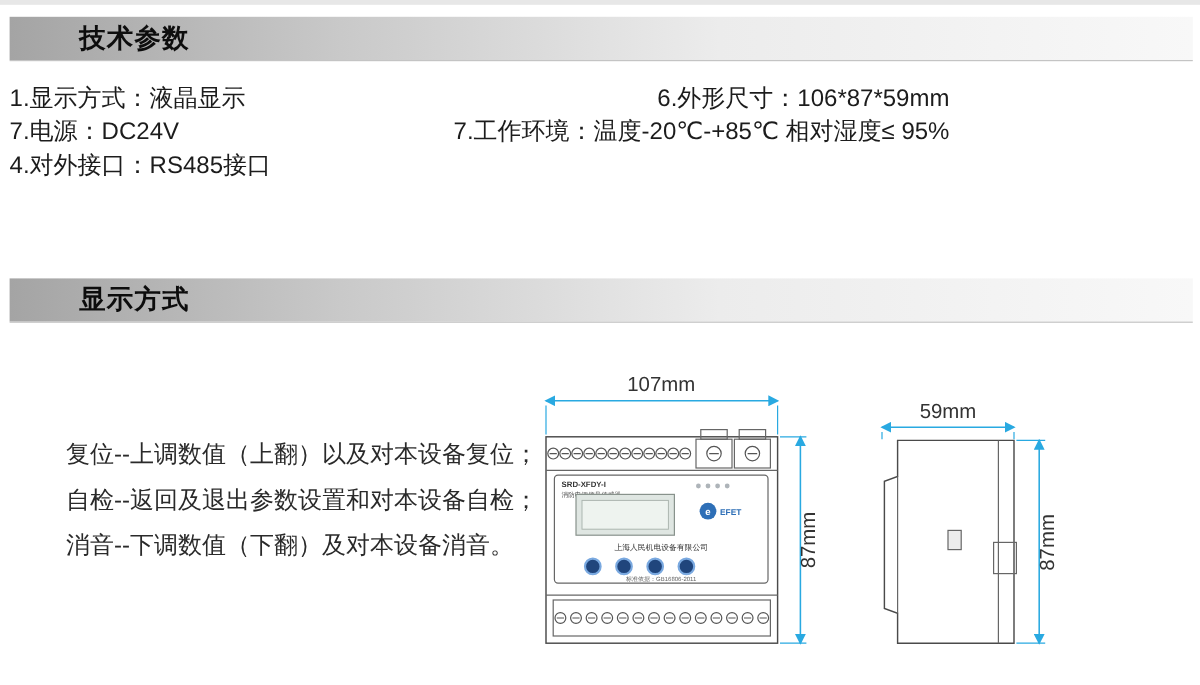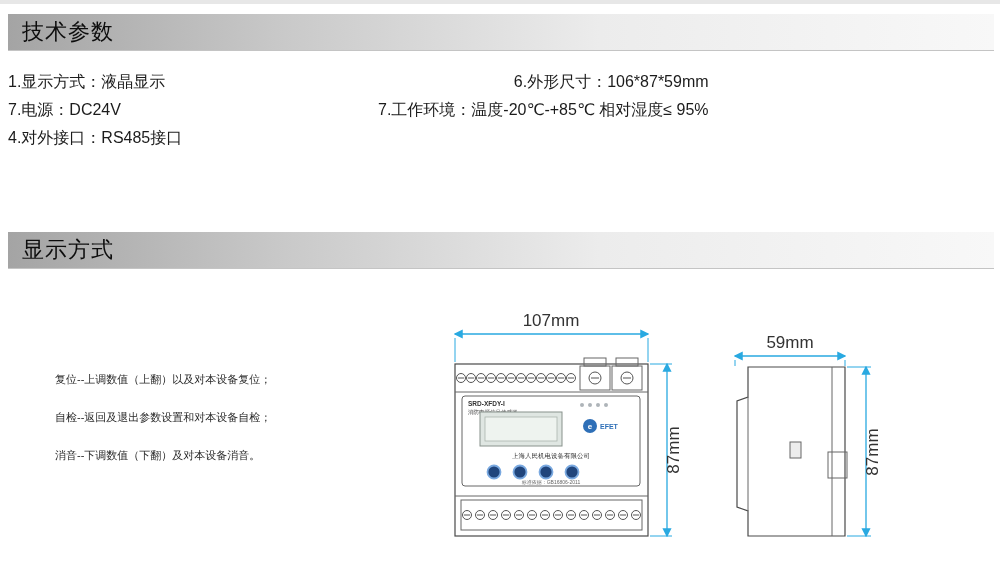--- a/index.html
+++ b/index.html
@@ -4,28 +4,28 @@
 <style>
   * { margin:0; padding:0; box-sizing:border-box; }
   html,body { background:#fff; }
   body { font-family:"Liberation Sans","DejaVu Sans",sans-serif; }
   .page { position:relative; width:1000px; height:571px; background:#fff; overflow:hidden;
           border-top:4px solid #e7e7e7; }
   .bar { position:absolute; left:8px; right:6px; height:37px;
          background:linear-gradient(to right,#a4a4a4 0%,#c9c9c9 28%,#ececec 60%,#f8f8f8 100%);
          border-bottom:1px solid #c4c4c4;
          display:flex; align-items:center; padding-left:14px; }
-  .bar .bar-title { font-size:22px; font-weight:normal; color:#0d0d0d; letter-spacing:1px; }
+  .bar .bar-title { font-size:22px; font-weight:bold; color:#0d0d0d; letter-spacing:1px;margin-left:44px; }
   #bar-tech { top:10px; }
   #bar-dims { top:228px; }
-  .spec-col { position:absolute; list-style:none; font-size:16px; color:#1c1c1c; }
+  .spec-col { position:absolute; list-style:none; font-size:20px; color:#1c1c1c; }
   .spec-col li { height:28px; line-height:28px; white-space:nowrap; }
   #spec-left  { top:64px; left:8px; }
   #spec-right { top:64px; left:378px;text-align:right; }
-  .notes { position:absolute; top:356px; left:55px; font-size:11px; color:#2a2a2a; }
+  .notes { position:absolute; top:356px; left:55px; font-size:20px; color:#2a2a2a; }
   .notes p { height:38px; line-height:38px; white-space:nowrap; }
   #drawing { position:absolute; left:430px; top:298px; }
   svg text { font-family:"Liberation Sans","DejaVu Sans",sans-serif; }
   .dim-label { font-size:17px; fill:#333; }
   .dim-line { stroke:#29a9e1; stroke-width:1.3; fill:none; }
   .ext-line { stroke:#29a9e1; stroke-width:1; fill:none; }
   .outline  { stroke:#4a4a4a; stroke-width:1.2; fill:#ffffff; }
   .thin     { stroke:#666; stroke-width:1; fill:none; }
 </style>
 </head>

